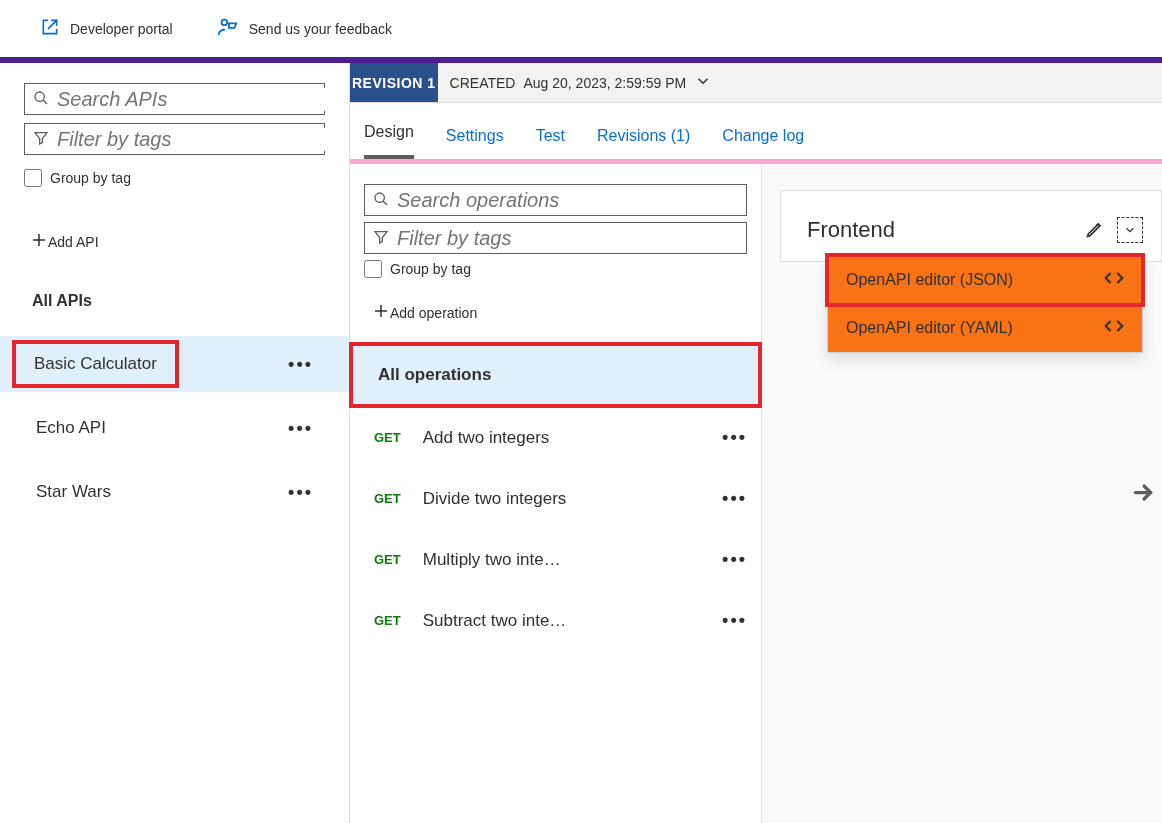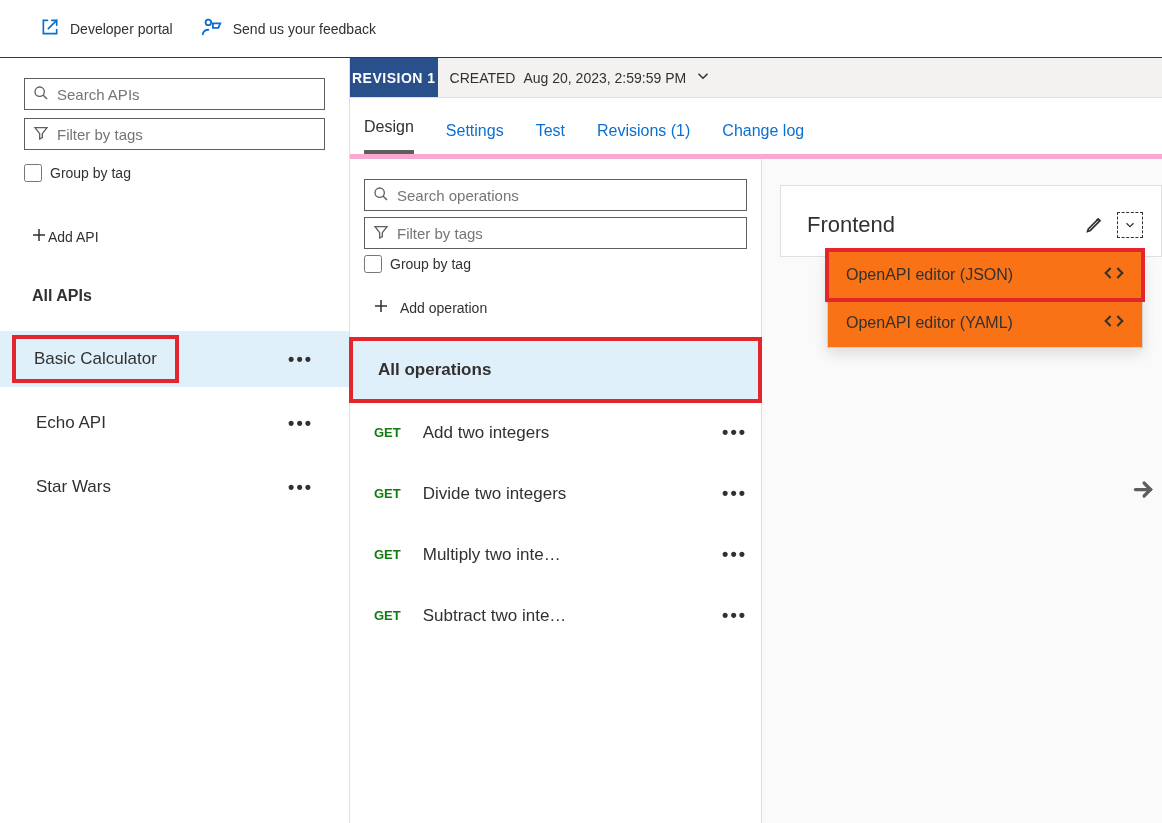--- a/index.html
+++ b/index.html
@@ -4,33 +4,33 @@
   <style>
     * { box-sizing: border-box; margin: 0; padding: 0; }
     body {
       font-family: "Segoe UI", -apple-system, sans-serif;
       background: #fff;
       color: #323130;
       font-size: 14px;
     }
     .root { width: 1162px; height: 823px; position: relative; display: flex; flex-direction: column; }
     .topbar {
-      display: flex; gap: 28px;
+      display: flex; gap: 44px;
       padding: 16px 24px 16px 40px;
-      border-bottom: 1px solid #4c1d95;
+      border-bottom: 6px solid #4c1d95;
     }
     .topbar-link { display: flex; align-items: center; gap: 10px; color: #323130; cursor: pointer; }
     .topbar-link svg { flex-shrink: 0; }
     .main { flex: 1; display: flex; overflow: hidden; }
     .left-col {
       width: 350px; border-right: 1px solid #e1dfdd; padding: 20px 24px 0 24px;
       display: flex; flex-direction: column; gap: 8px;
     }
     .search-row { display: flex; align-items: center; gap: 8px; border: 1px solid #605e5c; padding: 4px 8px; height: 32px; }
-    .search-row input { border: none; outline: none; color: #000000; flex: 1; font-size: 15px; }
+    .search-row input { border: none; outline: none; font-style: italic; color: #000000; flex: 1; font-size: 20px; }
     .chk-row { display: flex; align-items: center; gap: 8px; padding-top: 6px; }
     .chk-row input { width: 18px; height: 18px; }
     .add-api-row { display: flex; align-items: center; padding: 36px 0 14px 6px; cursor: pointer; }
     .section-title { font-weight: 700; font-size: 16px; padding: 18px 0 18px 8px; }
     .api-item {
       display: flex; align-items: center; justify-content: space-between;
       height: 56px; padding: 0 12px 0 14px; cursor: pointer;
       border-radius:0; margin-left:-24px; margin-right:-24px; padding-left:36px; padding-right:36px;
     }
     .api-item.selected { background: #dff0fa; }
@@ -39,21 +39,21 @@
       display: flex; align-items: center; height: 40px; background: #f3f2f1;
       border-bottom: 1px solid #e1dfdd;
     }
     .rev-badge { background:#29508a; color:#fff; font-weight:700; padding: 0 2px; height:100%; display:flex; align-items:center; letter-spacing:.5px;}
     .rev-meta { padding: 0 12px; color:#323130; display:flex; align-items:center; gap:8px;}
     .tabs { display: flex; align-items: flex-end; gap: 32px; padding: 20px 14px 0 14px; border-bottom: 5px solid #f9a8d4; }
     .tab { padding-bottom: 14px; cursor:pointer; font-size:16px; }
     .tab.active { border-bottom: 4px solid #605e5c; font-weight:400; color:#323130; }
     .tab.link { color:#0b6fd0; }
     .midcol-inner { background:#fff; flex:1; padding: 20px 14px 0 14px; position:relative; }
-    .add-op-row { display:flex; align-items:center; gap:10px; padding: 24px 0 20px 8px; cursor:pointer; }
+    .add-op-row { display:flex; align-items:center; padding: 24px 0 20px 8px; cursor:pointer; }
     .allops {
       background:#dff0fa; font-weight:700; font-size:17px;
       margin-left:-14px; margin-right:-14px; padding: 22px 28px;
     }
     .op-row {
       display:flex; align-items:center; justify-content:space-between;
       margin-left:-14px; margin-right:-14px; padding: 20px 14px 20px 24px; cursor:pointer;
       border-bottom: 0;
     }
     .op-row .left-op { display:flex; align-items:center; gap:22px; }

